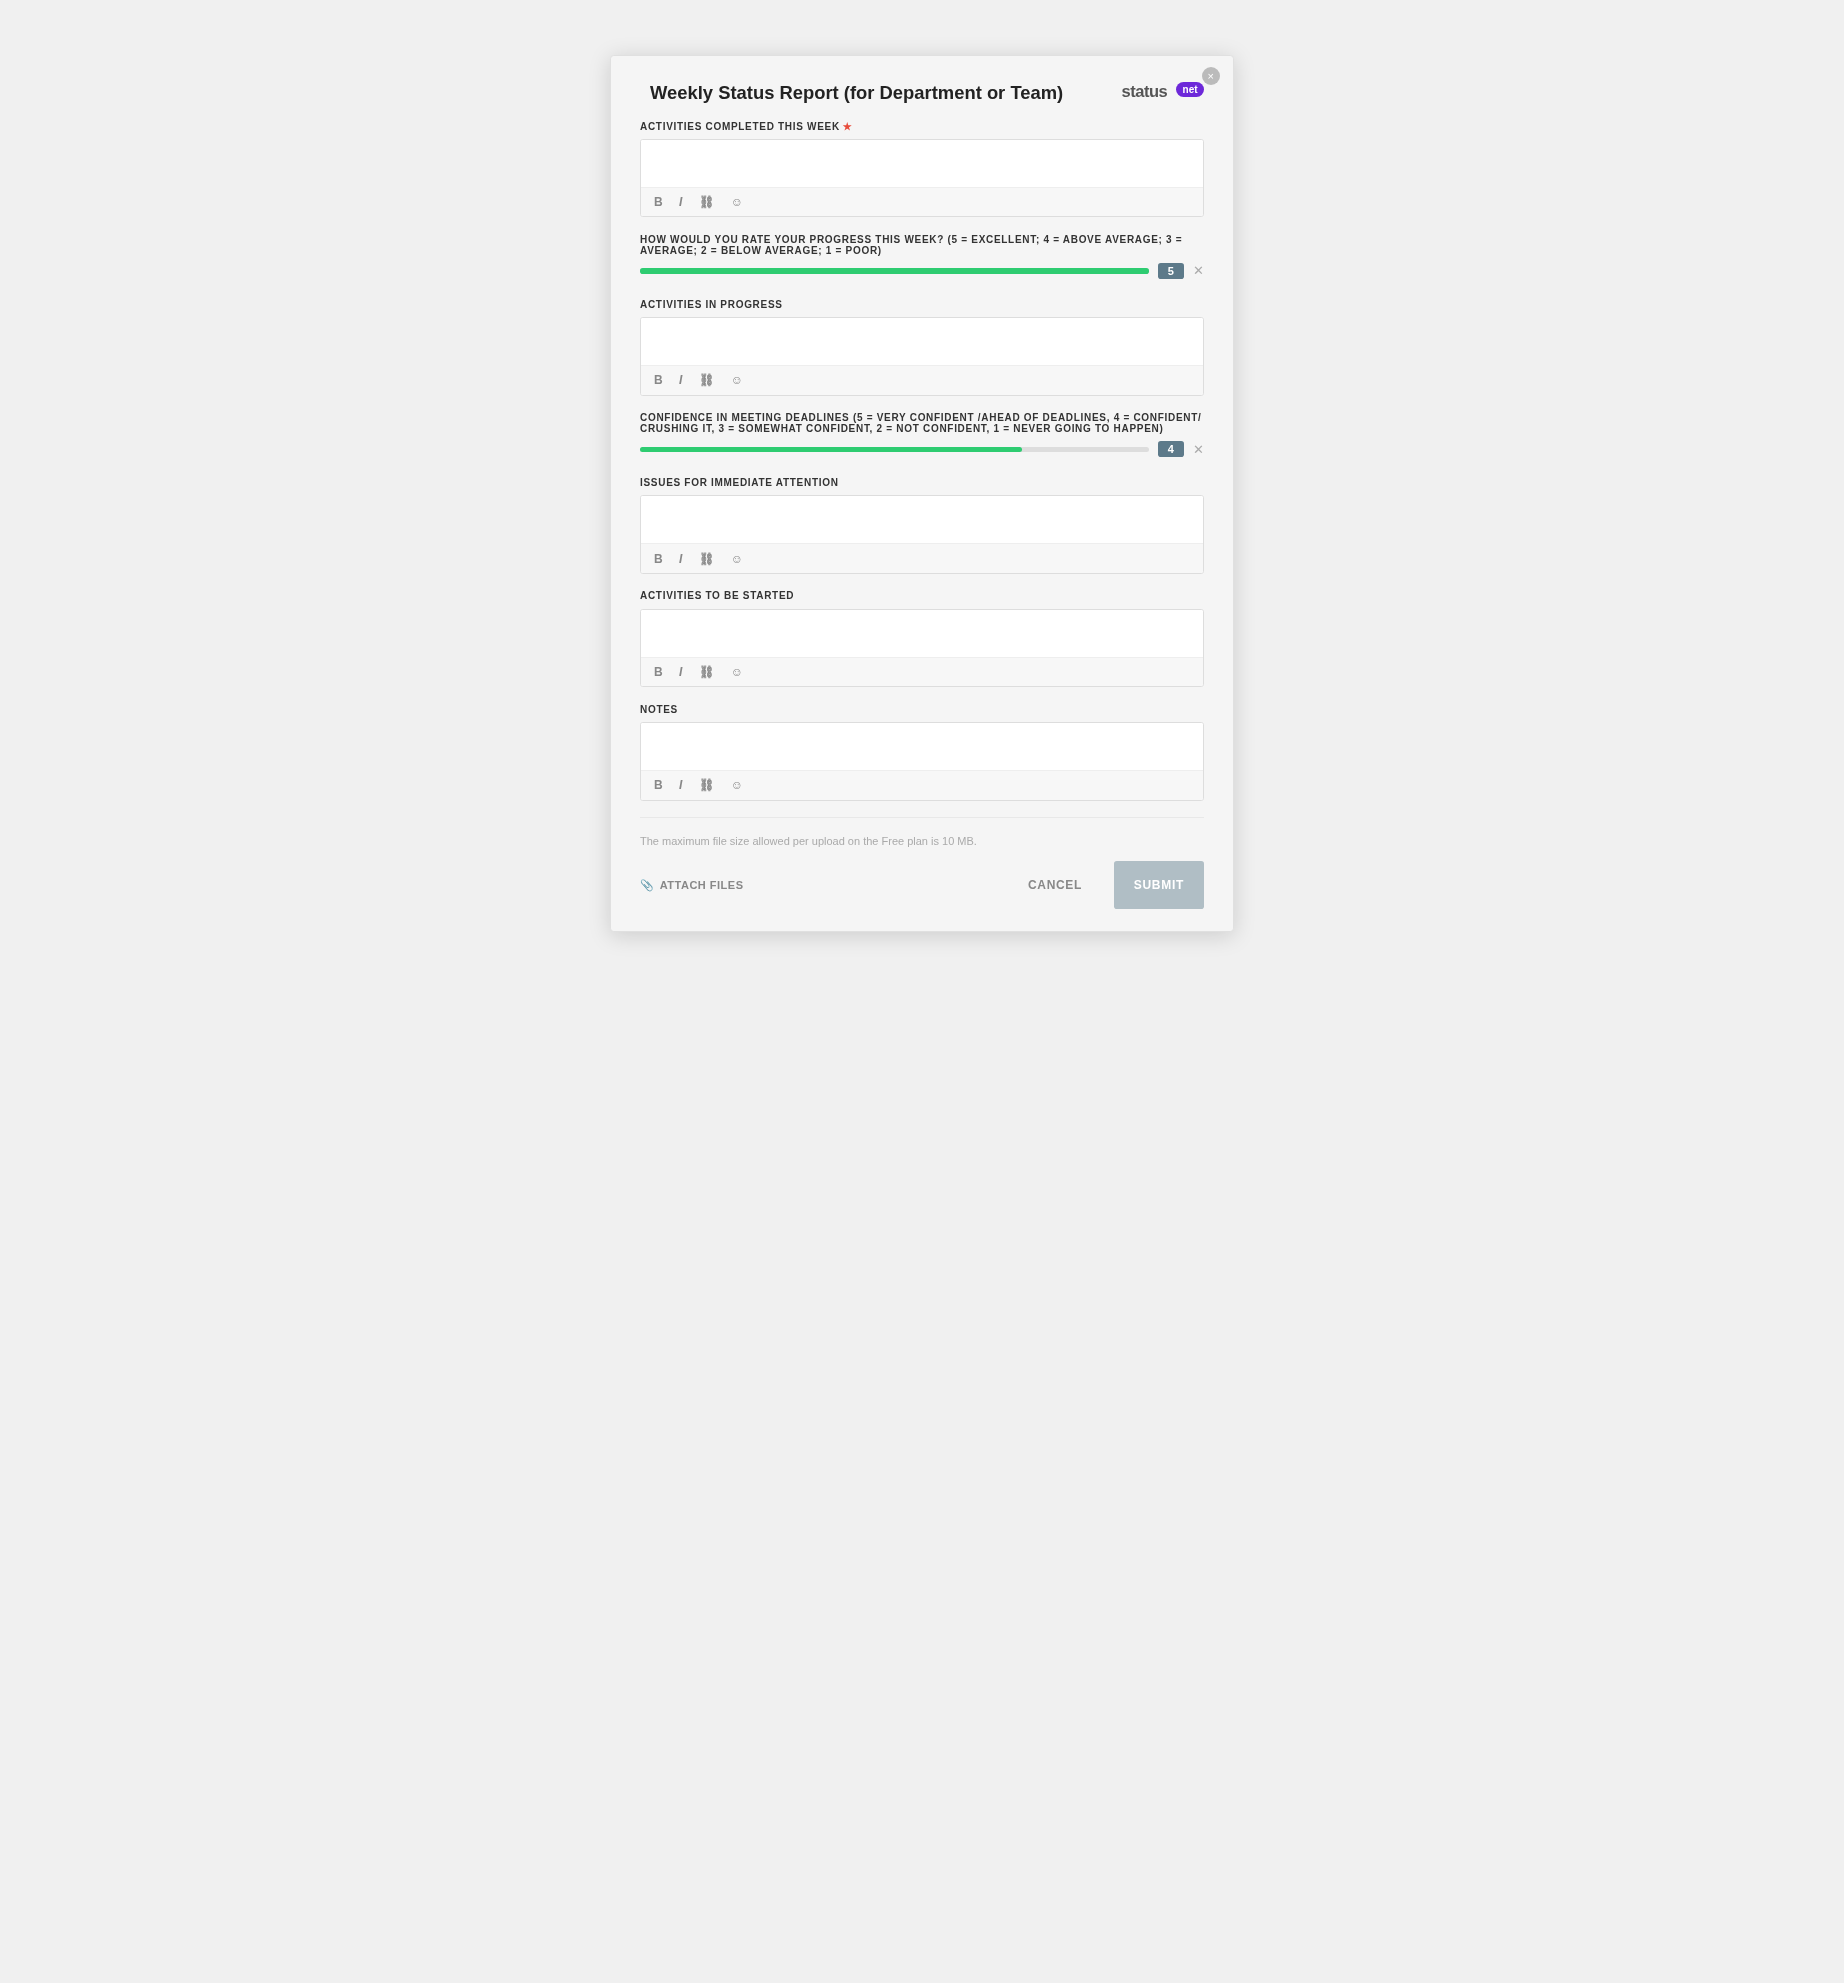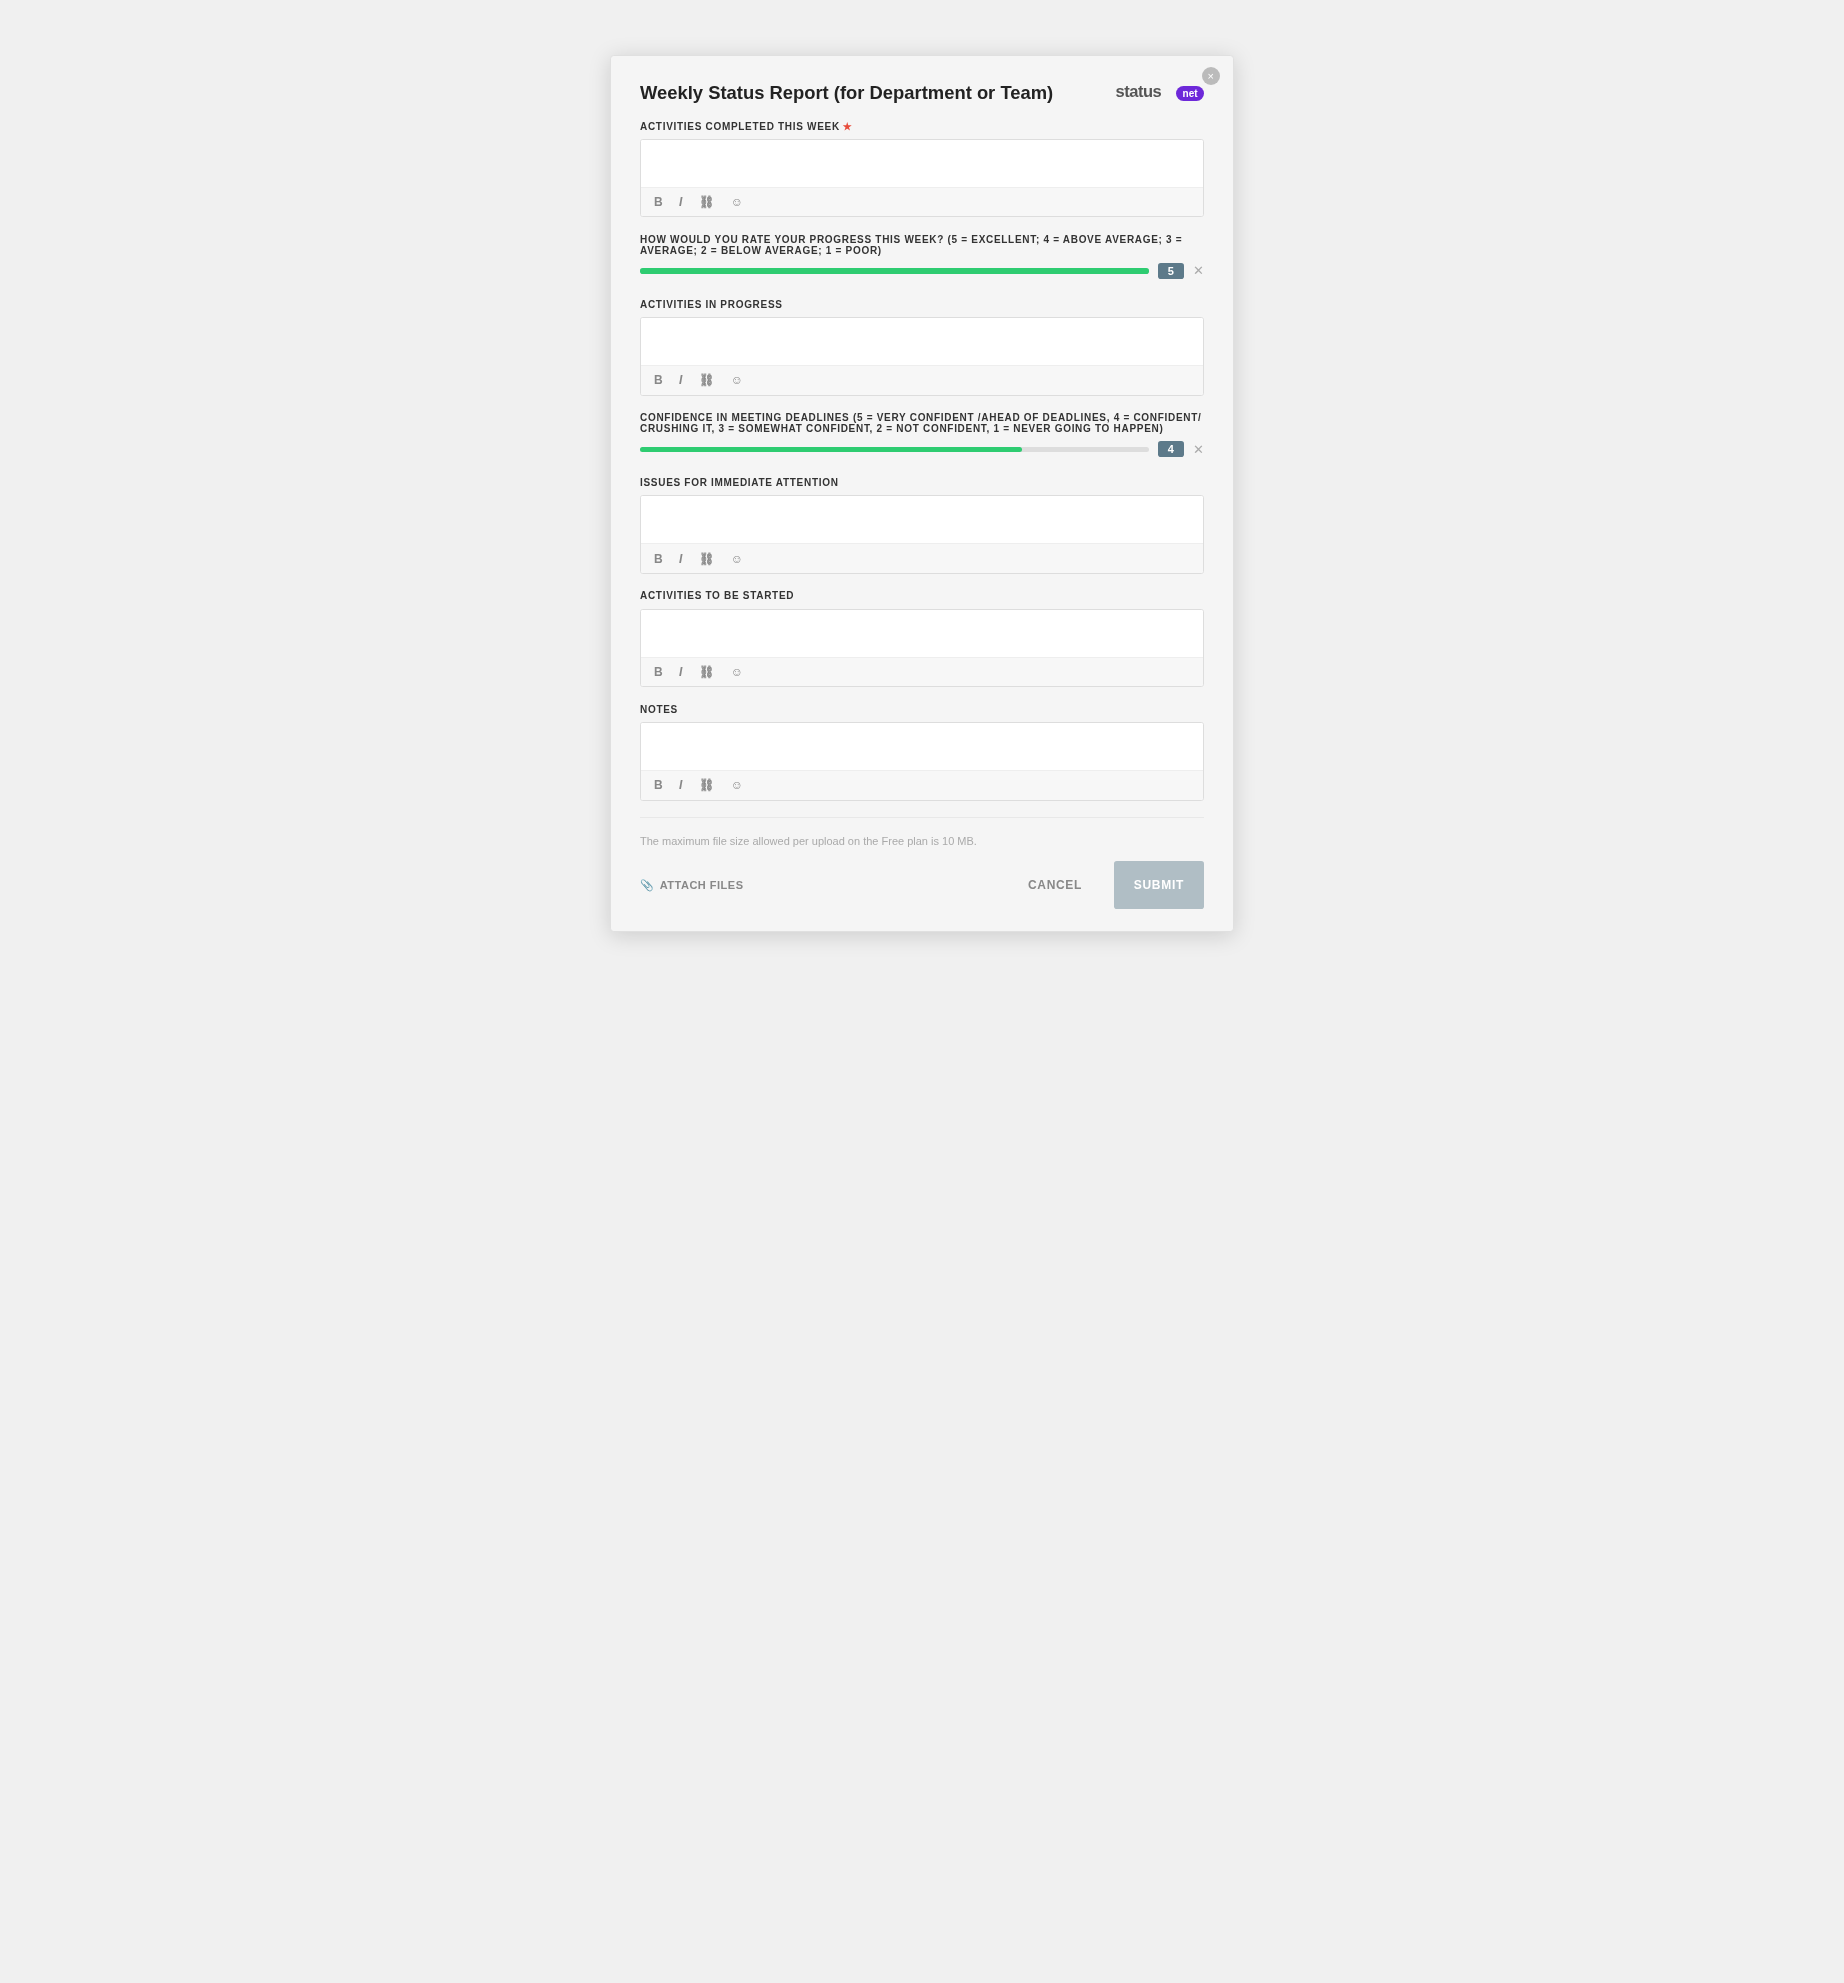--- a/index.html
+++ b/index.html
@@ -19,30 +19,31 @@
       box-shadow: 0 3.7px 22px rgba(0,0,0,0.15);
       border: 0.9px solid #e0e0e0;
       position: relative;
       padding: 26px 29px 22px 29px;
     }
     .modal-header {
       display: flex;
       justify-content: space-between;
       align-items: flex-start;
       margin-bottom: 16.5px;
+      margin-left: 10px;
     }
     .modal-title {
       font-size: 18.4px;
       font-weight: 700;
       color: #222;
     }
     .brand-logo {
       display: flex;
-      align-items: flex-end;
-      gap: 15px;
+      align-items: flex-start;
+      gap: 9px;
     }
     .brand-text {
       font-size: 16.5px;
       font-weight: 700;
       color: #555;
       letter-spacing: -0.5px;
     }
     .brand-badge {
       background: #6d28d9;
       color: white;

